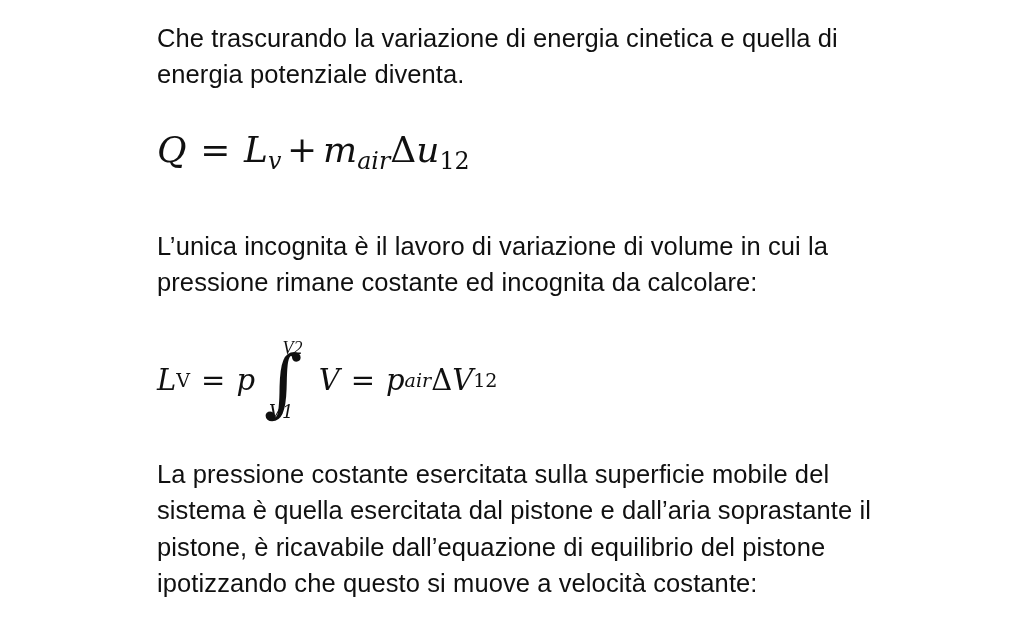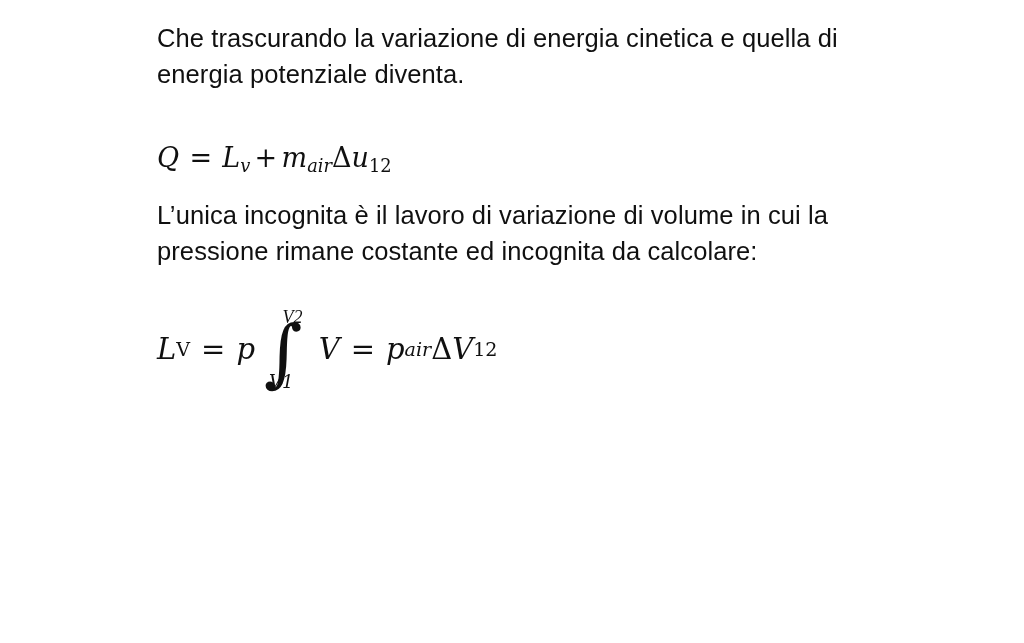--- a/index.html
+++ b/index.html
@@ -23,33 +23,33 @@
     padding: 14px 110px 0 157px;
   }
   .para {
     font-size: 25.5px;
     line-height: 1.42;
     letter-spacing: 0.1px;
     color: #101010;
     margin: 0;
   }
   .para-1 { margin-top: 6px; }
-  .para-2 { margin-top: 22px; }
+  .para-2 { margin-top: 54px; }
   .para-3 { margin-top: 46px; }
 
   
   .math {
     font-family: "DejaVu Serif", "Liberation Serif", serif;
     font-style: italic;
     color: #101010;
     white-space: nowrap;
   }
   .math-1 {
-    margin-top: 52px;
-    font-size: 27px;
+    margin-top: 40px;
+    font-size: 36px;
     line-height: 1;
   }
   .math-2 {
     margin-top: 50px;
     font-size: 29px;
     line-height: 1;
     display: flex;
     align-items: center;
   }
   .sub {
@@ -134,14 +134,15 @@
       <span class="mspace"></span>
       <span class="op">=</span>
       <span class="mspace"></span>
       <span>p</span>
       <span class="sub">air</span>
       <span class="delta">Δ</span>
       <span>V</span>
       <span class="subn">12</span>
   </div>
 
+  <p class="para para-3">La pressione costante esercitata sulla superficie mobile del sistema è quella esercitata dal pistone e dall’aria soprastante il pistone, è ricavabile dall’equazione di equilibrio del pistone ipotizzando che questo si muove a velocità costante:</p>
 
 </div>
 
 </body></html>

